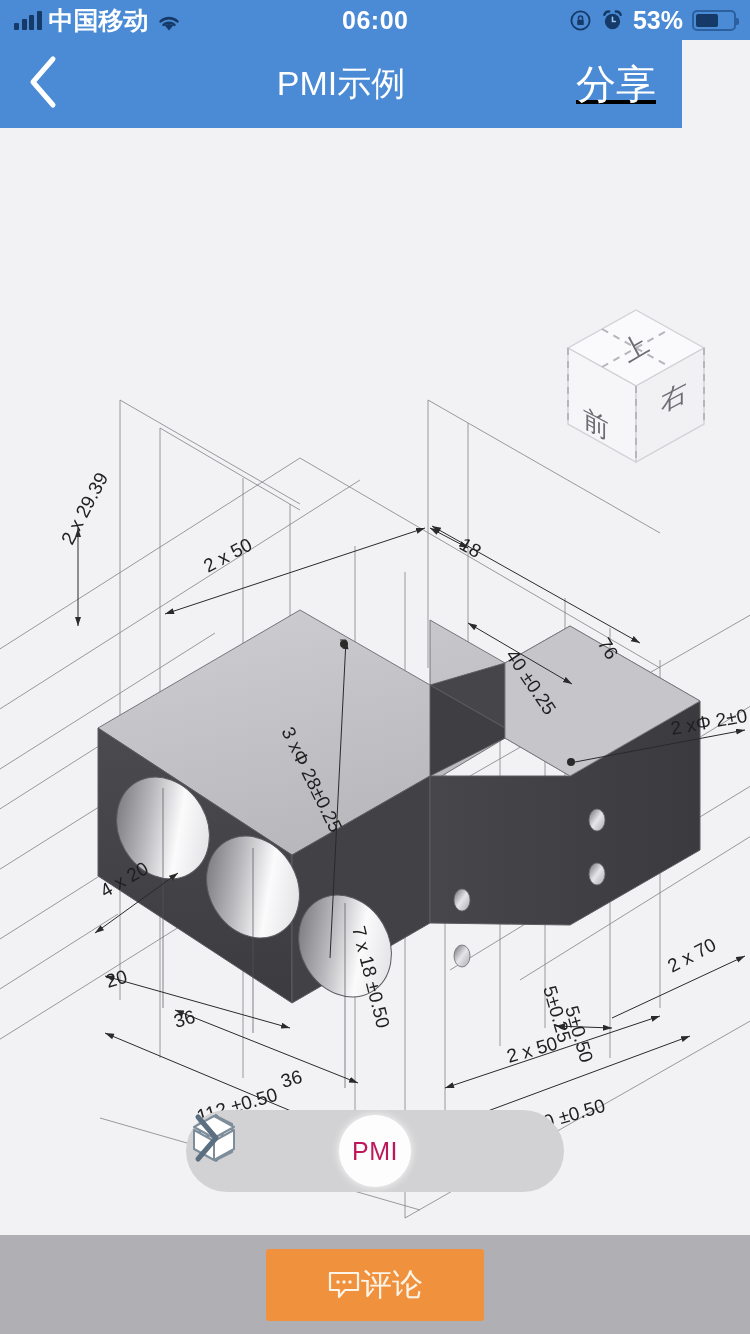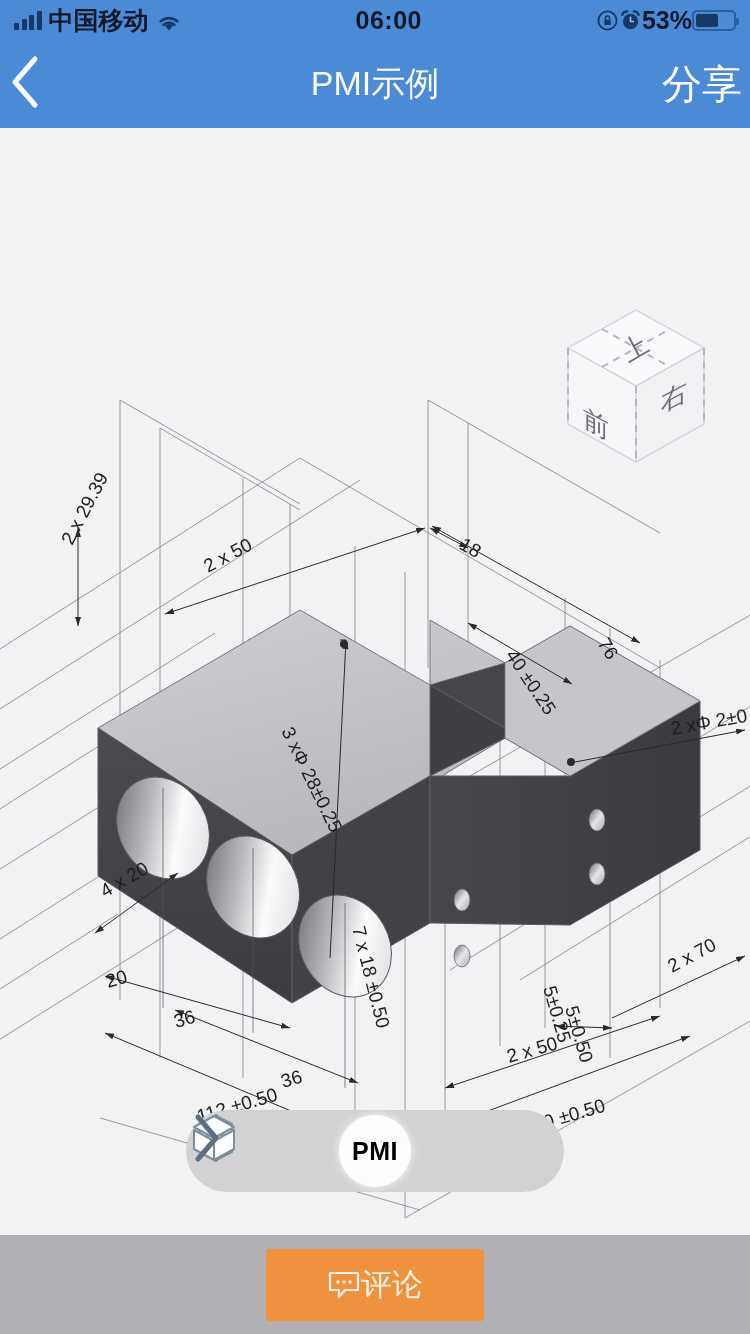--- a/index.html
+++ b/index.html
@@ -9,27 +9,27 @@
     font-family:"Liberation Sans","DejaVu Sans",sans-serif;
     overflow:hidden;
     position:relative;
   }
 
   
   .statusbar{
     position:absolute;top:0;left:0;width:750px;height:40px;
     background:#4b8bd6;
     display:flex;align-items:center;
-    color:#0f172a;
+    color:#ffffff;
     font-size:25px;font-weight:bold;
     box-sizing:border-box;padding:0 14px;
   }
   .sb-left{display:flex;align-items:center;gap:7px;flex:0 0 auto;}
   .sb-mid{flex:1;text-align:center;letter-spacing:.5px;}
-  .sb-right{display:flex;align-items:center;flex:0 0 auto;}
+  .sb-right{display:flex;align-items:center;gap:9px;flex:0 0 auto;}
   .sig{display:flex;align-items:flex-end;gap:2.5px;height:19px;}
   .sig i{display:block;width:5px;background:#153a67;border-radius:1px;}
   .sig i:nth-child(1){height:7px;}
   .sig i:nth-child(2){height:11px;}
   .sig i:nth-child(3){height:15px;}
   .sig i:nth-child(4){height:19px;}
   .carrier{font-size:25px;}
   .wifi{width:26px;height:20px;position:relative;display:inline-block;}
   .batt{
     width:44px;height:21px;border:2px solid #2c5f9e;border-radius:5px;
@@ -37,24 +37,24 @@
   }
   .batt::after{
     content:"";position:absolute;right:-5px;top:6px;width:3px;height:7px;
     background:#2c5f9e;border-radius:0 2px 2px 0;
   }
   .batt i{display:block;height:100%;width:62%;background:#153a67;border-radius:2px;}
   .lockico,.alarmico{width:23px;height:23px;}
 
   
   .navbar{
-    position:absolute;top:40px;left:0;width:750px;height:88px;
+    position:absolute;top:40px;left:0;width:682px;height:88px;
     background:#4b8bd6;
     display:flex;align-items:center;
-    box-sizing:border-box;padding:0 8px;
+    box-sizing:border-box;padding:0 26px;text-decoration:underline;
   }
   .nav-back{width:60px;height:60px;display:flex;align-items:center;justify-content:flex-start;cursor:pointer;}
   .nav-title{
     position:absolute;left:0;right:0;text-align:center;
     color:#ffffff;font-size:34px;pointer-events:none;
   }
   .nav-share{
     margin-left:auto;color:#ffffff;font-size:40px;z-index:2;cursor:pointer;
   }
 
@@ -85,21 +85,21 @@
   }
   .tp-chev{width:42px;height:56px;}
   .tp-ico{width:56px;height:56px;}
   .tp-pmi{
     width:72px;height:72px;border-radius:50%;
     background:#fdfdfd;
     display:flex;align-items:center;justify-content:center;
     box-shadow:0 0 8px rgba(255,255,255,.9);
   }
   .tp-pmi span{
-    font-size:25px;font-weight:bold;color:#000000;letter-spacing:.5px;
+    font-size:25px;font-weight:normal;color:#be185d;letter-spacing:.5px;
     font-family:"Liberation Sans",sans-serif;
   }
 
   
   .bottombar{
     position:absolute;left:0;top:1235px;width:750px;height:99px;
     background:#b0afb3;
     display:flex;align-items:center;justify-content:center;
   }
   .comment-btn{

